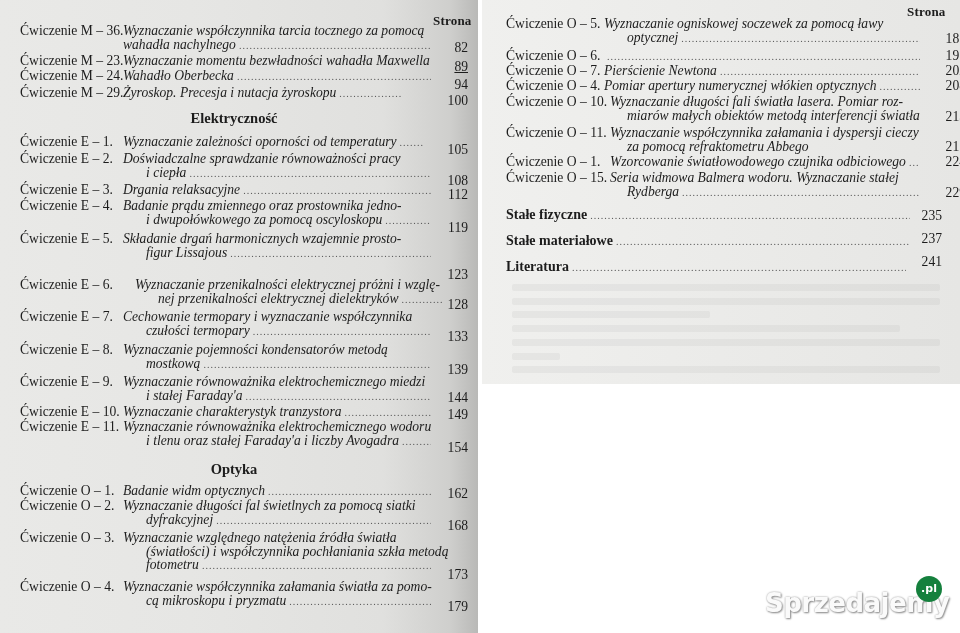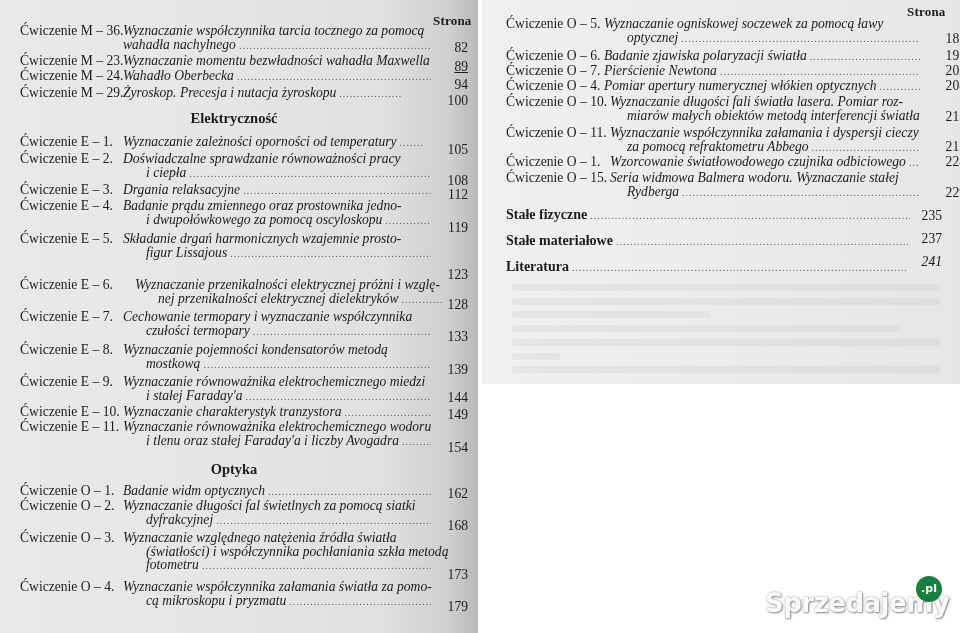--- a/index.html
+++ b/index.html
@@ -255,21 +255,20 @@
           <span>optycznej</span>
           <span class="dots">........................................................................................................</span>
         </div>
     </div>
     <span class="page-num" style="left:420px; top:15px;">185</span>
   </div>
   <div class="entry" style="left:24px; top:49px; width:446px;">
     <span class="label">Ćwiczenie O – 6.</span>
     <div class="title" style="left:98px; width:316px;">
         <div class="line">
-          <span>Badanie zjawiska polaryzacji światła</span>
           <span class="dots">........................................................................................................</span>
         </div>
       </div>
     <span class="page-num" style="left:420px; top:0px;">191</span>
   </div>
   <div class="entry" style="left:24px; top:64px; width:446px;">
     <span class="label">Ćwiczenie O – 7.</span>
     <div class="title" style="left:98px; width:316px;">
         <div class="line">
           <span>Pierścienie Newtona</span>
@@ -296,21 +295,21 @@
           <span>miarów małych obiektów metodą interferencji światła</span>
           <span class="dots">........................................................................................................</span>
         </div>
     </div>
     <span class="page-num" style="left:420px; top:15px;">213</span>
   </div>
   <div class="entry" style="left:24px; top:126px; width:446px;">
     <span class="label">Ćwiczenie O – 11.</span>
     <div class="title" style="left:104px; width:310px;">
       <div class="line">Wyznaczanie współczynnika załamania i dyspersji cieczy</div>
-      <div class="line" style="padding-left:17px;">
+      <div class="line" style="padding-left:17px;flex-direction:column;">
           <span>za pomocą refraktometru Abbego</span>
           <span class="dots">........................................................................................................</span>
         </div>
     </div>
     <span class="page-num" style="left:420px; top:14px;">217</span>
   </div>
   <div class="entry" style="left:24px; top:155px; width:446px;">
     <span class="label">Ćwiczenie O – 1.</span>
     <div class="title" style="left:104px; width:310px;">
         <div class="line">
@@ -339,21 +338,21 @@
   <div class="bold-num" style="left:420px; top:208px;">235</div>
   <div class="bold-entry" style="left:24px; top:233px; width:404px;">
     <span>Stałe materiałowe</span>
       <span class="dots">........................................................................................................</span>
   </div>
   <div class="bold-num" style="left:420px; top:231px;">237</div>
   <div class="bold-entry" style="left:24px; top:259px; width:400px;">
     <span>Literatura</span>
       <span class="dots">........................................................................................................</span>
   </div>
-  <div class="bold-num" style="left:420px; top:254px;font-style:italic;">241</div>
+  <div class="bold-num" style="left:420px; top:254px;">241</div>
 
   <div class="bleed" style="top:284px;"></div>
   <div class="bleed" style="top:298px;"></div>
   <div class="bleed" style="top:311px; right:250px;"></div>
   <div class="bleed" style="top:325px; right:60px;"></div>
   <div class="bleed" style="top:339px;"></div>
   <div class="bleed" style="top:353px; right:400px;"></div>
   <div class="bleed" style="top:366px;"></div>
 </div>
 

